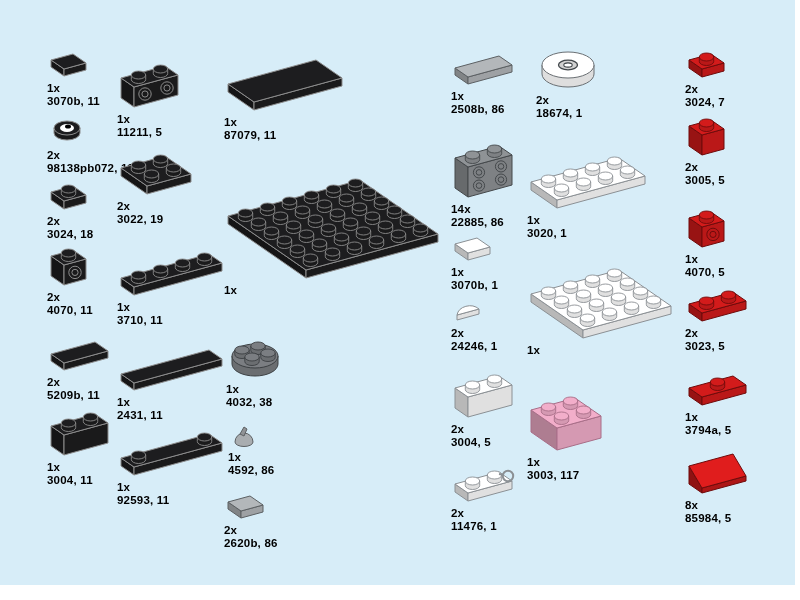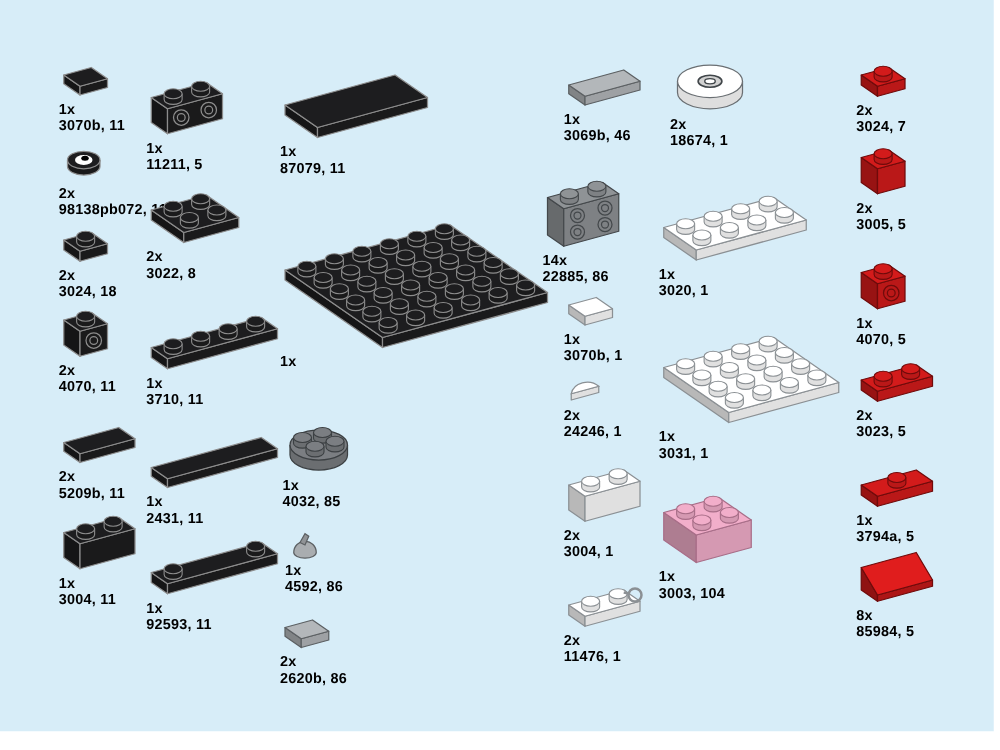--- a/index.html
+++ b/index.html
@@ -159,21 +159,21 @@
               <ellipse cx="39.5" cy="-9" rx="7.2" ry="4" fill="#1d1d1f" stroke="#8c8c8c" stroke-width="0.9"></ellipse>
               <path d="M 23.3 6 L 23.3 10.5 A 7.2 4 0 0 0 37.7 10.5 L 37.7 6" fill="#1a1a1b" stroke="#8c8c8c" stroke-width="0.9"></path>
               <ellipse cx="30.5" cy="6" rx="7.2" ry="4" fill="#1d1d1f" stroke="#8c8c8c" stroke-width="0.9"></ellipse>
               <path d="M 45.3 0 L 45.3 4.5 A 7.2 4 0 0 0 59.7 4.5 L 59.7 0" fill="#1a1a1b" stroke="#8c8c8c" stroke-width="0.9"></path>
               <ellipse cx="52.5" cy="0" rx="7.2" ry="4" fill="#1d1d1f" stroke="#8c8c8c" stroke-width="0.9"></ellipse>
             </g>
           </svg>
         </div>
     <div class="label">
       <span class="qty">2x</span>
-      <span class="code">3022, 8</span>
+      <span class="code">3022, 19</span>
     </div>
   </div>
       <div class="part" style="left: 117px; top: 244px;">
     <div class="art">
           <svg width="109" height="56">
             <g transform="translate(4,34)">
               <polygon points="0,0 13,9 13,17 0,8" fill="#151516" stroke="#8c8c8c" stroke-width="1" stroke-linejoin="round"></polygon>
               <polygon points="13,9 101,-15 101,-7 13,17" fill="#1a1a1b" stroke="#8c8c8c" stroke-width="1" stroke-linejoin="round"></polygon>
               <polygon points="0,0 88,-24 101,-15 13,9" fill="#1d1d1f" stroke="#8c8c8c" stroke-width="1" stroke-linejoin="round"></polygon>
               <path d="M 10.3 -3 L 10.3 1.5 A 7.2 4 0 0 0 24.7 1.5 L 24.7 -3" fill="#1a1a1b" stroke="#8c8c8c" stroke-width="0.9"></path>
@@ -339,21 +339,21 @@
               <ellipse cx="-13" cy="-6" rx="7.2" ry="4" fill="#7b7e82" stroke="#3c4043" stroke-width="0.9"></ellipse>
               <path d="M 5.8 -3 L 5.8 1.5 A 7.2 4 0 0 0 20.2 1.5 L 20.2 -3" fill="#6b6e71" stroke="#3c4043" stroke-width="0.9"></path>
               <ellipse cx="13" cy="-3" rx="7.2" ry="4" fill="#7b7e82" stroke="#3c4043" stroke-width="0.9"></ellipse>
               <path d="M -10.2 1 L -10.2 5.5 A 7.2 4 0 0 0 4.2 5.5 L 4.2 1" fill="#6b6e71" stroke="#3c4043" stroke-width="0.9"></path>
               <ellipse cx="-3" cy="1" rx="7.2" ry="4" fill="#7b7e82" stroke="#3c4043" stroke-width="0.9"></ellipse>
             </g>
           </svg>
         </div>
     <div class="label">
       <span class="qty">1x</span>
-      <span class="code">4032, 85</span>
+      <span class="code">4032, 38</span>
     </div>
   </div>
       <div class="part" style="left: 228px; top: 420px;">
     <div class="art">
           <svg width="32" height="30">
             <g transform="translate(16,22)">
               <path d="M -9 0 A 9 9 0 0 1 9 0 A 9 4.5 0 0 1 -9 0 Z" fill="#a9adb0" stroke="#5c6063" stroke-width="1"></path>
               <path d="M -4 -8 L 0 -15 L 3 -13 L 0 -6 Z" fill="#909396" stroke="#5c6063" stroke-width="1"></path>
             </g>
           </svg>
@@ -383,24 +383,24 @@
           <svg width="65" height="37">
             <g transform="translate(4,16)">
               <polygon points="0,0 13,9 13,16 0,7" fill="#818486" stroke="#5c6063" stroke-width="1" stroke-linejoin="round"></polygon>
               <polygon points="13,9 57,-3 57,4 13,16" fill="#9ea1a4" stroke="#5c6063" stroke-width="1" stroke-linejoin="round"></polygon>
               <polygon points="0,0 44,-12 57,-3 13,9" fill="#b3b7ba" stroke="#5c6063" stroke-width="1" stroke-linejoin="round"></polygon>
             </g>
           </svg>
         </div>
     <div class="label">
       <span class="qty">1x</span>
-      <span class="code">3069b, 46</span>
-    </div>
-  </div>
-      <div class="part" style="left: 434px; top: 136px;">
+      <span class="code">2508b, 86</span>
+    </div>
+  </div>
+      <div class="part" style="left: 451px; top: 136px;">
     <div class="art">
           <svg width="65" height="66">
             <g transform="translate(4,22)">
               <polygon points="0,0 13,9 13,39 0,30" fill="#676a6c" stroke="#44484b" stroke-width="1" stroke-linejoin="round"></polygon>
               <polygon points="13,9 57,-3 57,27 13,39" fill="#7e8184" stroke="#44484b" stroke-width="1" stroke-linejoin="round"></polygon>
               <polygon points="0,0 44,-12 57,-3 13,9" fill="#8f9396" stroke="#44484b" stroke-width="1" stroke-linejoin="round"></polygon>
               <path d="M 10.3 -3 L 10.3 1.5 A 7.2 4 0 0 0 24.7 1.5 L 24.7 -3" fill="#7e8184" stroke="#44484b" stroke-width="0.9"></path>
               <ellipse cx="17.5" cy="-3" rx="7.2" ry="4" fill="#8f9396" stroke="#44484b" stroke-width="0.9"></ellipse>
               <path d="M 32.3 -9 L 32.3 -4.5 A 7.2 4 0 0 0 46.7 -4.5 L 46.7 -9" fill="#7e8184" stroke="#44484b" stroke-width="0.9"></path>
               <ellipse cx="39.5" cy="-9" rx="7.2" ry="4" fill="#8f9396" stroke="#44484b" stroke-width="0.9"></ellipse>
@@ -458,21 +458,21 @@
               <polygon points="0,0 44,-12 57,-3 13,9" fill="#ffffff" stroke="#8b9094" stroke-width="1" stroke-linejoin="round"></polygon>
               <path d="M 10.3 -3 L 10.3 1.5 A 7.2 4 0 0 0 24.7 1.5 L 24.7 -3" fill="#e0e0e0" stroke="#8b9094" stroke-width="0.9"></path>
               <ellipse cx="17.5" cy="-3" rx="7.2" ry="4" fill="#ffffff" stroke="#8b9094" stroke-width="0.9"></ellipse>
               <path d="M 32.3 -9 L 32.3 -4.5 A 7.2 4 0 0 0 46.7 -4.5 L 46.7 -9" fill="#e0e0e0" stroke="#8b9094" stroke-width="0.9"></path>
               <ellipse cx="39.5" cy="-9" rx="7.2" ry="4" fill="#ffffff" stroke="#8b9094" stroke-width="0.9"></ellipse>
             </g>
           </svg>
         </div>
     <div class="label">
       <span class="qty">2x</span>
-      <span class="code">3004, 1</span>
+      <span class="code">3004, 5</span>
     </div>
   </div>
       <div class="part" style="left: 451px; top: 462px;">
     <div class="art">
           <svg width="83" height="44">
             <g transform="translate(4,22)">
               <polygon points="0,0 13,9 13,17 0,8" fill="#b8b8b8" stroke="#8b9094" stroke-width="1" stroke-linejoin="round"></polygon>
               <polygon points="13,9 57,-3 57,5 13,17" fill="#e0e0e0" stroke="#8b9094" stroke-width="1" stroke-linejoin="round"></polygon>
               <polygon points="0,0 44,-12 57,-3 13,9" fill="#ffffff" stroke="#8b9094" stroke-width="1" stroke-linejoin="round"></polygon>
               <path d="M 10.3 -3 L 10.3 1.5 A 7.2 4 0 0 0 24.7 1.5 L 24.7 -3" fill="#e0e0e0" stroke="#8b9094" stroke-width="0.9"></path>
@@ -573,21 +573,20 @@
               <ellipse cx="78.5" cy="18" rx="7.2" ry="4" fill="#ffffff" stroke="#8b9094" stroke-width="0.9"></ellipse>
               <path d="M 93.3 12 L 93.3 16.5 A 7.2 4 0 0 0 107.7 16.5 L 107.7 12" fill="#e0e0e0" stroke="#8b9094" stroke-width="0.9"></path>
               <ellipse cx="100.5" cy="12" rx="7.2" ry="4" fill="#ffffff" stroke="#8b9094" stroke-width="0.9"></ellipse>
               <path d="M 115.3 6 L 115.3 10.5 A 7.2 4 0 0 0 129.7 10.5 L 129.7 6" fill="#e0e0e0" stroke="#8b9094" stroke-width="0.9"></path>
               <ellipse cx="122.5" cy="6" rx="7.2" ry="4" fill="#ffffff" stroke="#8b9094" stroke-width="0.9"></ellipse>
             </g>
           </svg>
         </div>
     <div class="label">
       <span class="qty">1x</span>
-      <span class="code">3031, 1</span>
     </div>
   </div>
       <div class="part" style="left: 527px; top: 388px;">
     <div class="art">
           <svg width="78" height="67">
             <g transform="translate(4,22)">
               <polygon points="0,0 26,18 26,40 0,22" fill="#ae7d91" stroke="#a86e88" stroke-width="1" stroke-linejoin="round"></polygon>
               <polygon points="26,18 70,6 70,28 26,40" fill="#d599b2" stroke="#a86e88" stroke-width="1" stroke-linejoin="round"></polygon>
               <polygon points="0,0 44,-12 70,6 26,18" fill="#f2aeca" stroke="#a86e88" stroke-width="1" stroke-linejoin="round"></polygon>
               <path d="M 10.3 -3 L 10.3 1.5 A 7.2 4 0 0 0 24.7 1.5 L 24.7 -3" fill="#d599b2" stroke="#a86e88" stroke-width="0.9"></path>
@@ -596,21 +595,21 @@
               <ellipse cx="39.5" cy="-9" rx="7.2" ry="4" fill="#f2aeca" stroke="#a86e88" stroke-width="0.9"></ellipse>
               <path d="M 23.3 6 L 23.3 10.5 A 7.2 4 0 0 0 37.7 10.5 L 37.7 6" fill="#d599b2" stroke="#a86e88" stroke-width="0.9"></path>
               <ellipse cx="30.5" cy="6" rx="7.2" ry="4" fill="#f2aeca" stroke="#a86e88" stroke-width="0.9"></ellipse>
               <path d="M 45.3 0 L 45.3 4.5 A 7.2 4 0 0 0 59.7 4.5 L 59.7 0" fill="#d599b2" stroke="#a86e88" stroke-width="0.9"></path>
               <ellipse cx="52.5" cy="0" rx="7.2" ry="4" fill="#f2aeca" stroke="#a86e88" stroke-width="0.9"></ellipse>
             </g>
           </svg>
         </div>
     <div class="label">
       <span class="qty">1x</span>
-      <span class="code">3003, 104</span>
+      <span class="code">3003, 117</span>
     </div>
   </div>
       <div class="part" style="left: 685px; top: 44px;">
     <div class="art">
           <svg width="43" height="38">
             <g transform="translate(4,16)">
               <polygon points="0,0 13,9 13,17 0,8" fill="#981313" stroke="#6f0b0b" stroke-width="1" stroke-linejoin="round"></polygon>
               <polygon points="13,9 35,3 35,11 13,17" fill="#ba1818" stroke="#6f0b0b" stroke-width="1" stroke-linejoin="round"></polygon>
               <polygon points="0,0 22,-6 35,3 13,9" fill="#d31b1b" stroke="#6f0b0b" stroke-width="1" stroke-linejoin="round"></polygon>
               <path d="M 10.3 -3 L 10.3 1.5 A 7.2 4 0 0 0 24.7 1.5 L 24.7 -3" fill="#ba1818" stroke="#6f0b0b" stroke-width="0.9"></path>
@@ -688,21 +687,21 @@
               <path d="M 21.3 -6 L 21.3 -1.5 A 7.2 4 0 0 0 35.7 -1.5 L 35.7 -6" fill="#ba1818" stroke="#6f0b0b" stroke-width="0.9"></path>
               <ellipse cx="28.5" cy="-6" rx="7.2" ry="4" fill="#d31b1b" stroke="#6f0b0b" stroke-width="0.9"></ellipse>
             </g>
           </svg>
         </div>
     <div class="label">
       <span class="qty">1x</span>
       <span class="code">3794a, 5</span>
     </div>
   </div>
-      <div class="part" style="left: 685px; top: 436px;">
+      <div class="part" style="left: 685px; top: 448px;">
     <div class="art">
           <svg width="66" height="50">
             <g transform="translate(4,36)">
               <polygon points="0,-18 13,4 13,9 0,0" fill="#8f1212" stroke="#6f0b0b" stroke-width="1" stroke-linejoin="round"></polygon>
               <polygon points="13,4 57,-8 57,-3 13,9" fill="#ad1616" stroke="#6f0b0b" stroke-width="1" stroke-linejoin="round"></polygon>
               <polygon points="0,-18 44,-30 57,-8 13,4" fill="#e01d1d" stroke="#6f0b0b" stroke-width="1" stroke-linejoin="round"></polygon>
             </g>
           </svg>
         </div>
     <div class="label">

